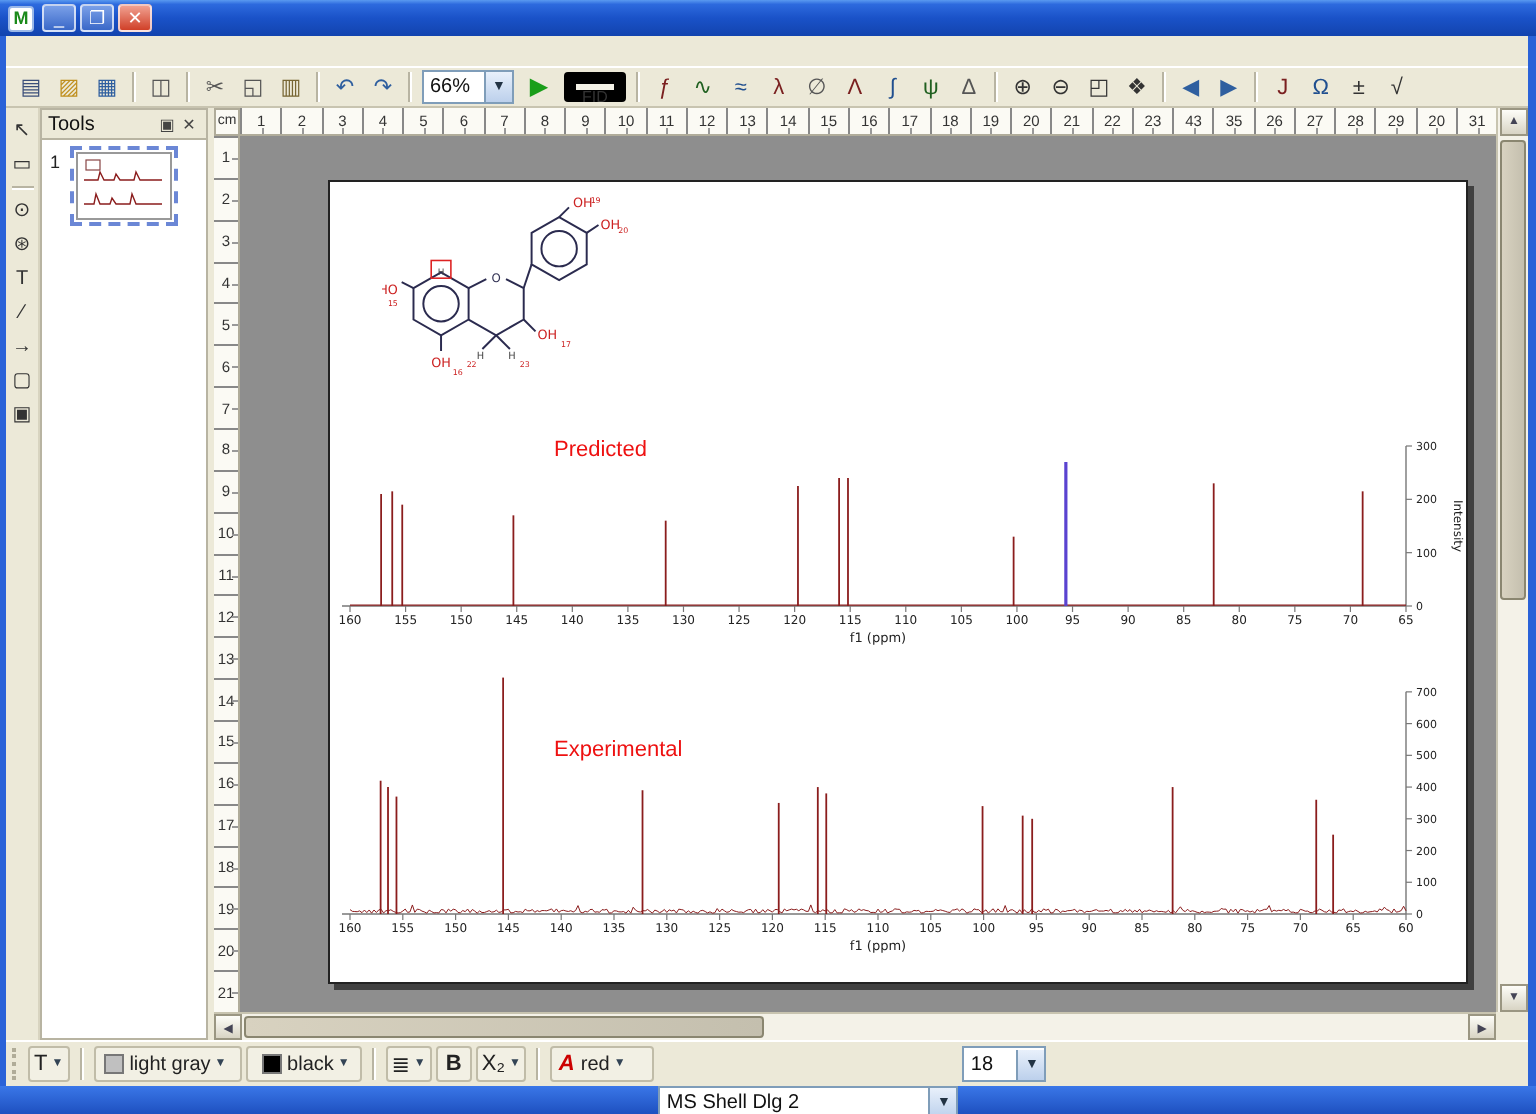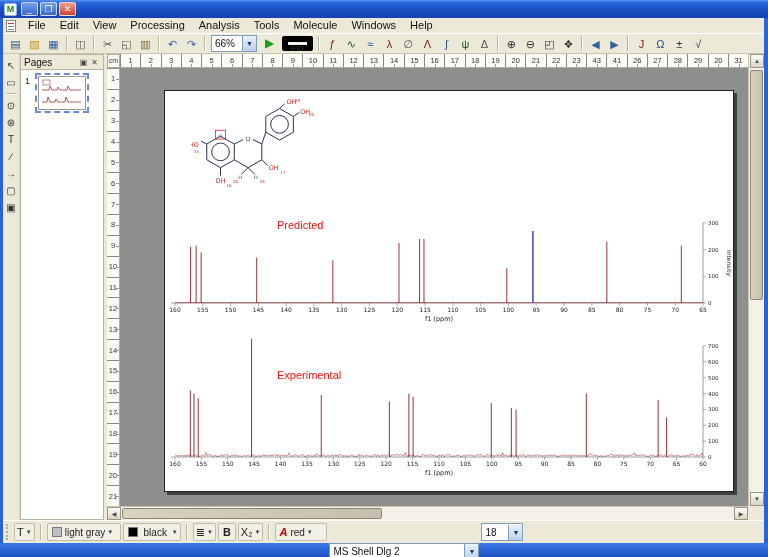--- a/index.html
+++ b/index.html
@@ -81,34 +81,20 @@
     <div class="tb-btns">
       <div class="tb-btn">_</div>
       <div class="tb-btn">❐</div>
       <div class="tb-btn close">✕</div>
     </div>
   </div>
   <div class="frame-l"></div>
   <div class="frame-r"></div>
   <div class="frame-b"></div>
 
-  <div class="menubar">
-    <div class="doc-icon"></div>
-    <span style="display:flex;">
-        <span class="menu-item">File</span>
-        <span class="menu-item">Edit</span>
-        <span class="menu-item">View</span>
-        <span class="menu-item">Processing</span>
-        <span class="menu-item">Analysis</span>
-        <span class="menu-item">Tools</span>
-        <span class="menu-item">Molecule</span>
-        <span class="menu-item">Windows</span>
-        <span class="menu-item">Help</span>
-      </span>
-  </div>
 
   <div class="toolbar">
     <span class="tgroup">
         <span class="tbtn" style="color: rgb(59, 79, 122);">▤</span>
         <span class="tbtn" style="color: rgb(192, 144, 32);">▨</span>
         <span class="tbtn" style="color: rgb(47, 95, 159);">▦</span>
         <span class="tsep"></span>
         <span class="tbtn" style="color: rgb(85, 85, 85);">◫</span>
         <span class="tsep"></span>
         <span class="tbtn" style="color: rgb(85, 85, 85);">✂</span>
@@ -160,21 +146,21 @@
       <span class="tbtn" style="color: rgb(51, 51, 51);">⊛</span>
       <span class="tbtn" style="color: rgb(51, 51, 51);">T</span>
       <span class="tbtn" style="color: rgb(51, 51, 51);">∕</span>
       <span class="tbtn" style="color: rgb(51, 51, 51);">→</span>
       <span class="tbtn" style="color: rgb(51, 51, 51);">▢</span>
       <span class="tbtn" style="color: rgb(51, 51, 51);">▣</span>
     </div>
 
   <div class="panel">
     <div class="panel-header">
-      <span>Pages</span>
+      <span>Tools</span>
       <span class="sp"></span>
       <span class="ph-icon">▣</span>
       <span class="ph-icon">✕</span>
     </div>
     <div class="panel-body">
       <div class="thumb-row">
         <span class="thumb-num">1</span>
         <div class="thumb">
           <svg width="46" height="32" viewBox="0 0 46 32">
             <rect x="4" y="3" width="7" height="5" fill="none" stroke="#884444" stroke-width="0.6"></rect>
@@ -205,21 +191,21 @@
       <span class="hr-cell">15</span>
       <span class="hr-cell">16</span>
       <span class="hr-cell">17</span>
       <span class="hr-cell">18</span>
       <span class="hr-cell">19</span>
       <span class="hr-cell">20</span>
       <span class="hr-cell">21</span>
       <span class="hr-cell">22</span>
       <span class="hr-cell">23</span>
       <span class="hr-cell">43</span>
-      <span class="hr-cell">41</span>
+      <span class="hr-cell">35</span>
       <span class="hr-cell">26</span>
       <span class="hr-cell">27</span>
       <span class="hr-cell">28</span>
       <span class="hr-cell">29</span>
       <span class="hr-cell">20</span>
       <span class="hr-cell">31</span>
     </div>
   <div class="vruler">
       <div class="vr-cell">1</div>
       <div class="vr-cell">2</div>
@@ -448,21 +434,21 @@
     <span class="fbtn">
       <span>T</span>
         <span class="arr">▼</span>
     </span>
     <span class="fsep"></span>
     <span class="fbtn" style="min-width:74px;justify-content:flex-start;">
       <span class="swatch" style="background: rgb(192, 192, 192);"></span>
       <span style="font-size:10px;">light gray</span>
       <span class="arr">▼</span>
     </span>
-    <span class="fbtn" style="min-width:58px;justify-content:space-between;">
+    <span class="fbtn" style="min-width:58px;justify-content:center;">
       <span class="swatch" style="background: rgb(0, 0, 0);"></span>
       <span style="font-size:10px;">black</span>
       <span class="arr">▼</span>
     </span>
     <span class="fsep"></span>
     <span class="fbtn">
       <span>≣</span>
         <span class="arr">▼</span>
     </span>
     <span class="fbtn" style="font-weight:bold;">B</span>

